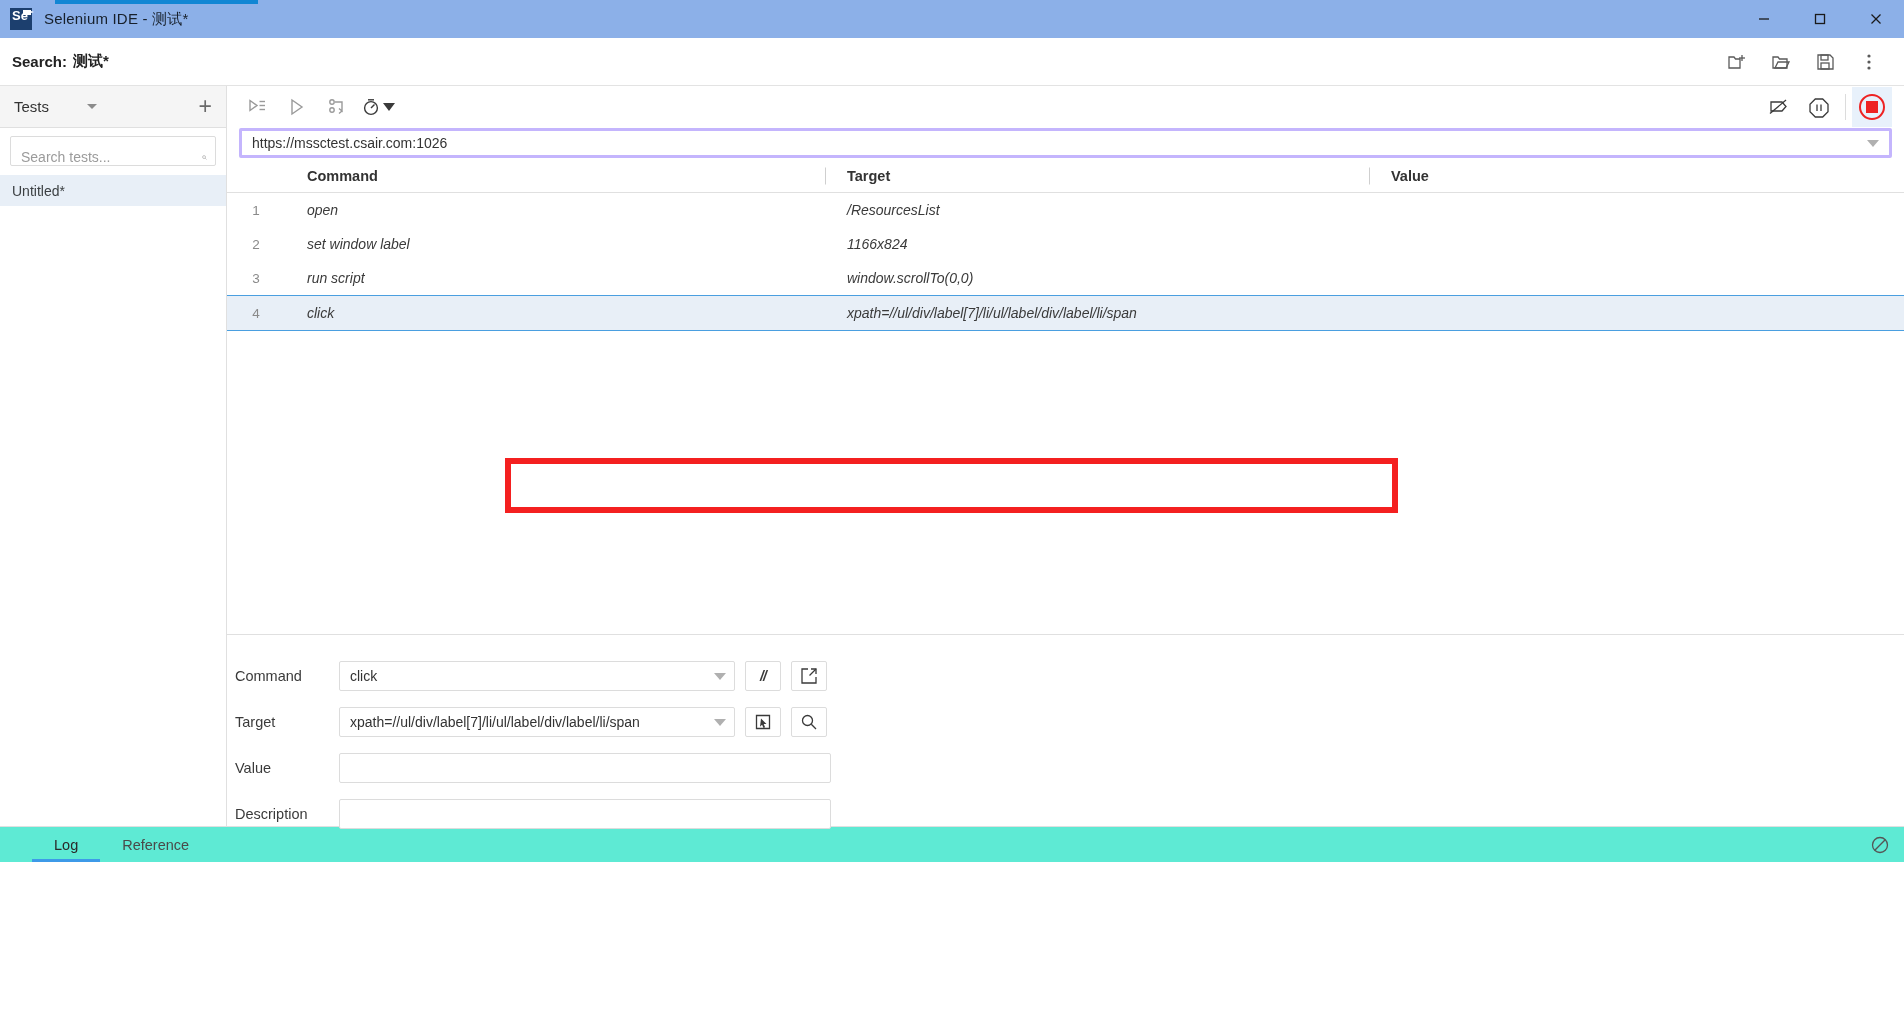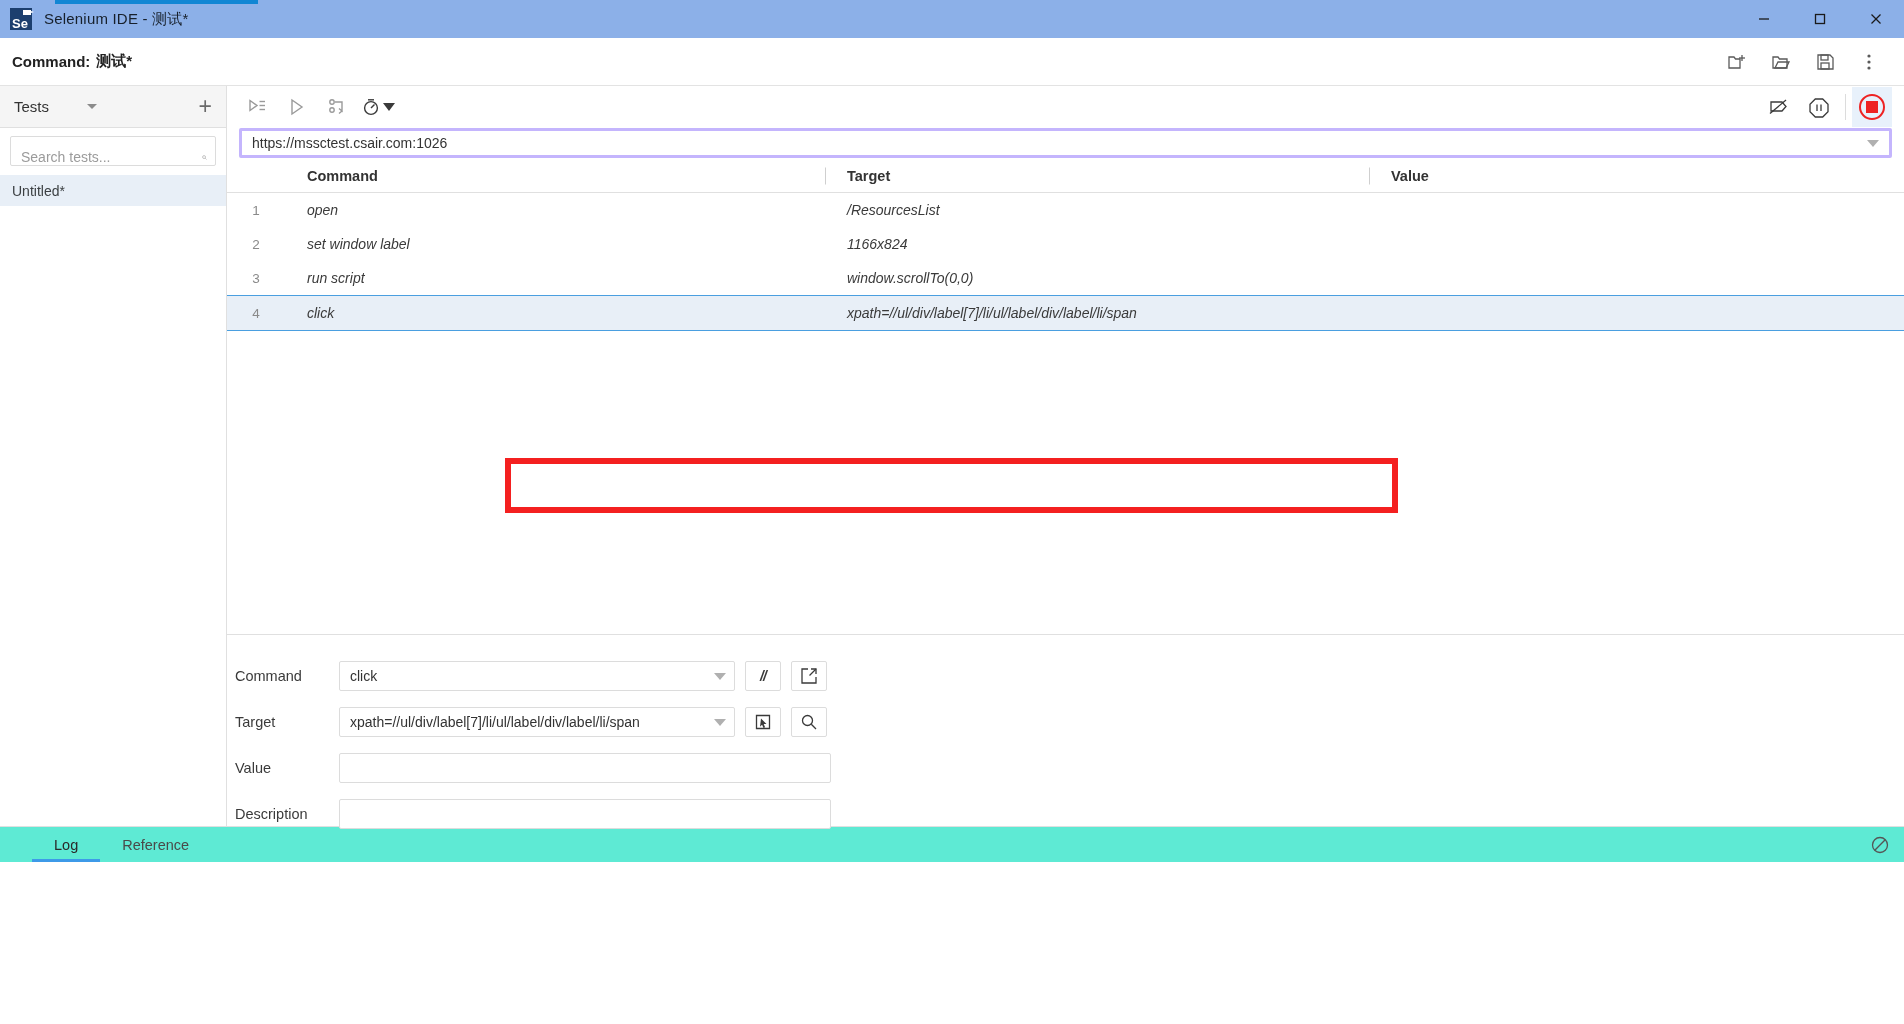--- a/index.html
+++ b/index.html
@@ -18,21 +18,21 @@
   }
   .title-accent {
     position: absolute; left: 0; top: 0; height: 4px; width: 1776px;
     background: linear-gradient(to right, #8cb0e8 0 55px, #1186d4 55px 258px, #8cb0e8 258px 100%);
   }
   .se-logo {
     width: 22px; height: 22px; background: #1c3f6e; margin-left: 10px;
     position: relative; color: #fff; font-size: 13px; font-weight: bold;
     font-family: "Liberation Sans", sans-serif;
     display: flex; align-items: flex-end; justify-content: flex-start;
-    padding-left: 2px; line-height: 1; padding-bottom: 0; flex: 0 0 auto;
+    padding-left: 2px; line-height: 1; padding-bottom: 8px; flex: 0 0 auto;
   }
   .se-logo .cam {
     position: absolute; right: 1px; top: 2px; width: 8px; height: 5px;
     background: #fff;
   }
   .se-logo .cam:after {
     content: ""; position: absolute; right: -3px; top: 1px;
     border-left: 3px solid #fff; border-top: 1.5px solid transparent;
     border-bottom: 1.5px solid transparent;
   }
@@ -243,21 +243,21 @@
       <div class="win-btn">
         <svg width="16" height="16" viewBox="0 0 16 16">
             <line x1="3.5" y1="3.5" x2="12.5" y2="12.5" stroke="currentColor" stroke-width="1.3"></line>
             <line x1="12.5" y1="3.5" x2="3.5" y2="12.5" stroke="currentColor" stroke-width="1.3"></line>
           </svg>
       </div>
     </div>
   </div>
 
   <div class="projectbar">
-    <span class="project-label">Command:</span>
+    <span class="project-label">Search:</span>
     <span class="project-name">测试*</span>
     <div class="project-icons">
       <div class="icon-btn">
         <svg width="22" height="22" viewBox="0 0 22 22" fill="none" stroke="currentColor" stroke-width="1.3">
           <path d="M3 6h5l1.5 2H14v9H3z"></path>
             <line x1="16" y1="4" x2="16" y2="10"></line>
             <line x1="13" y1="7" x2="19" y2="7"></line>
         </svg>
       </div>
       <div class="icon-btn">

